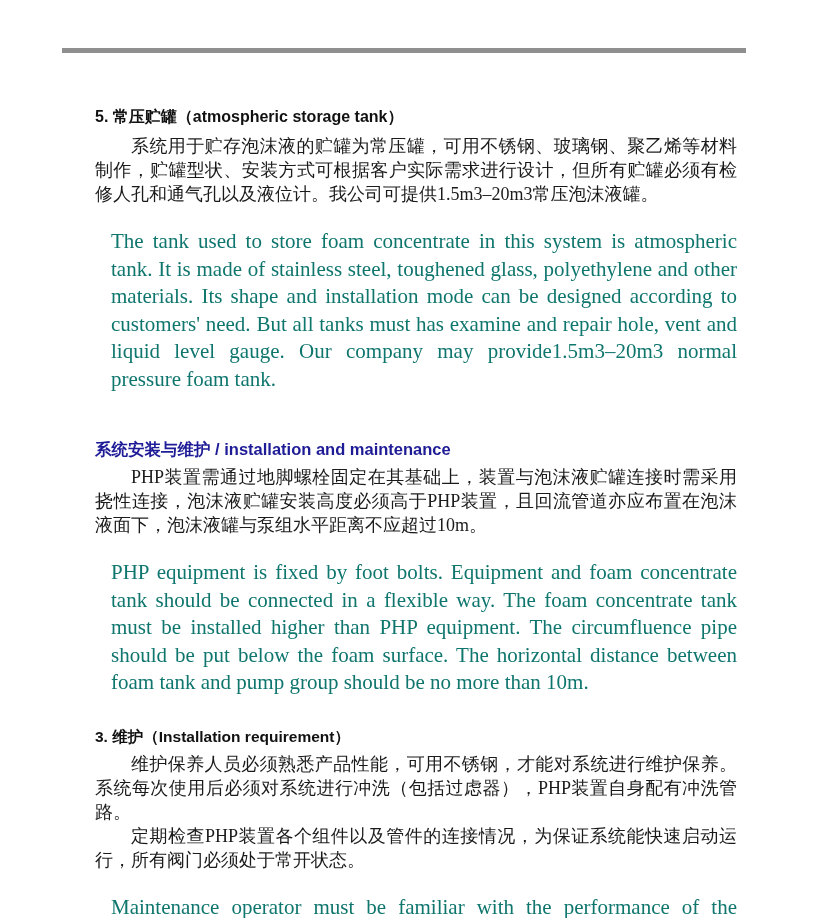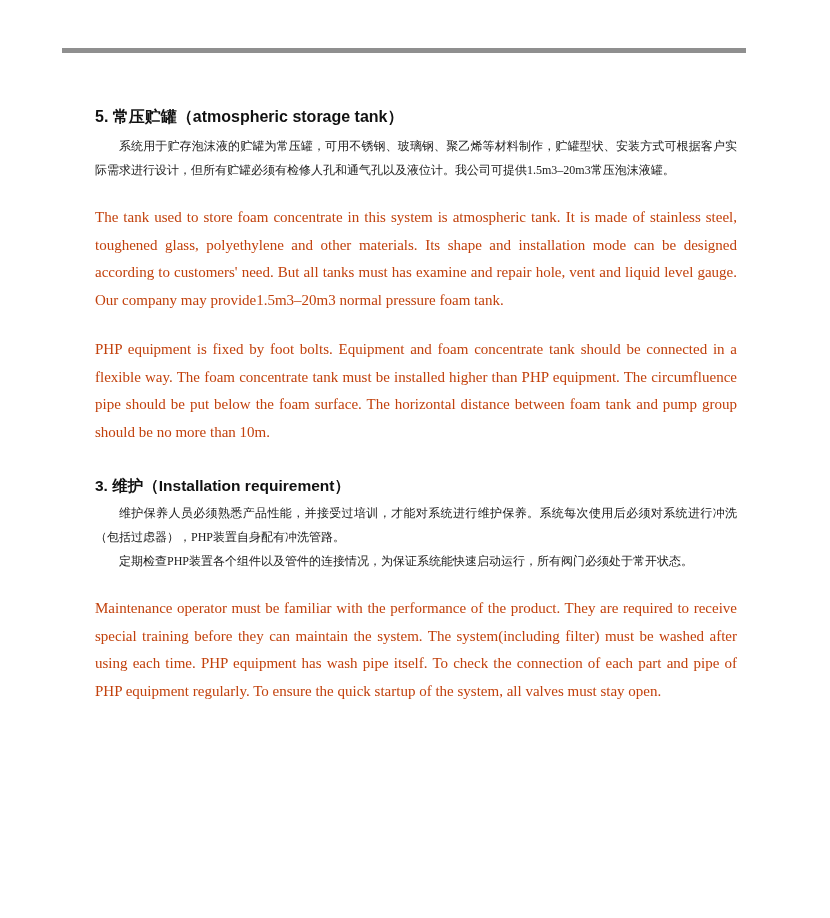--- a/index.html
+++ b/index.html
@@ -23,33 +23,33 @@
     width:642px;
   }
   .sec-heading{
     font-family:"Liberation Sans","DejaVu Sans",sans-serif;
     font-weight:bold;
     font-size:16px;
     color:#111111;
     margin:0;
   }
   .zh-para{
-    font-size:12px;
+    font-size:18px;
     line-height:24px;
     text-align:justify;
     text-indent:2em;
     margin:6px 0 0 0;
     color:#1a1a1a;
   }
   .en-para{
-    font-size:15px;
+    font-size:21px;
     line-height:27.5px;
     text-align:justify;
-    margin:22px 0 0 0;
-    color:#c2410c;
+    margin:22px 0 0 16px;
+    color:#0f766e;
   }
   .blue-title{
     font-family:"Liberation Sans","DejaVu Sans",sans-serif;
     font-weight:bold;
     font-size:16.5px;
     color:#1e1b96;
     margin:46px 0 0 0;
   }
   .item-heading{
     font-family:"Liberation Sans","DejaVu Sans",sans-serif;
@@ -70,27 +70,29 @@
   <div class="top-rule"></div>
 
   <div class="content">
 
     <h2 class="sec-heading">5. 常压贮罐（atmospheric storage tank）</h2>
 
     <p class="zh-para">系统用于贮存泡沫液的贮罐为常压罐，可用不锈钢、玻璃钢、聚乙烯等材料制作，贮罐型状、安装方式可根据客户实际需求进行设计，但所有贮罐必须有检修人孔和通气孔以及液位计。我公司可提供1.5m3–20m3常压泡沫液罐。</p>
 
     <p class="en-para">The tank used to store foam concentrate in this system is atmospheric tank. It is made of stainless steel, toughened glass, polyethylene and other materials. Its shape and installation mode can be designed according to customers' need. But all tanks must has examine and repair hole, vent and liquid level gauge. Our company may provide1.5m3–20m3 normal pressure foam tank.</p>
 
+    <h1 class="blue-title">系统安装与维护 / installation and maintenance</h1>
 
 
+    <p class="zh-para tight">PHP装置需通过地脚螺栓固定在其基础上，装置与泡沫液贮罐连接时需采用挠性连接，泡沫液贮罐安装高度必须高于PHP装置，且回流管道亦应布置在泡沫液面下，泡沫液罐与泵组水平距离不应超过10m。</p>
 
     <p class="en-para">PHP equipment is fixed by foot bolts. Equipment and foam concentrate tank should be connected in a flexible way. The foam concentrate tank must be installed higher than PHP equipment. The circumfluence pipe should be put below the foam surface. The horizontal distance between foam tank and pump group should be no more than 10m.</p>
 
     <h3 class="item-heading">3.  维护（Installation requirement）</h3>
 
-    <p class="zh-para tight">维护保养人员必须熟悉产品性能，并接受过培训，才能对系统进行维护保养。系统每次使用后必须对系统进行冲洗（包括过虑器），PHP装置自身配有冲洗管路。</p>
+    <p class="zh-para tight">维护保养人员必须熟悉产品性能，可用不锈钢，才能对系统进行维护保养。系统每次使用后必须对系统进行冲洗（包括过虑器），PHP装置自身配有冲洗管路。</p>
 
     <p class="zh-para cont">定期检查PHP装置各个组件以及管件的连接情况，为保证系统能快速启动运行，所有阀门必须处于常开状态。</p>
 
     <p class="en-para">Maintenance operator must be familiar with the performance of the product. They are required to receive special training before they can maintain the system. The system(including filter) must be washed after using each time. PHP equipment has wash pipe itself. To check the connection of each part and pipe of PHP equipment regularly. To ensure the quick startup of the system, all valves must stay open.</p>
 
   </div>
 </div>
 
 </body></html>

